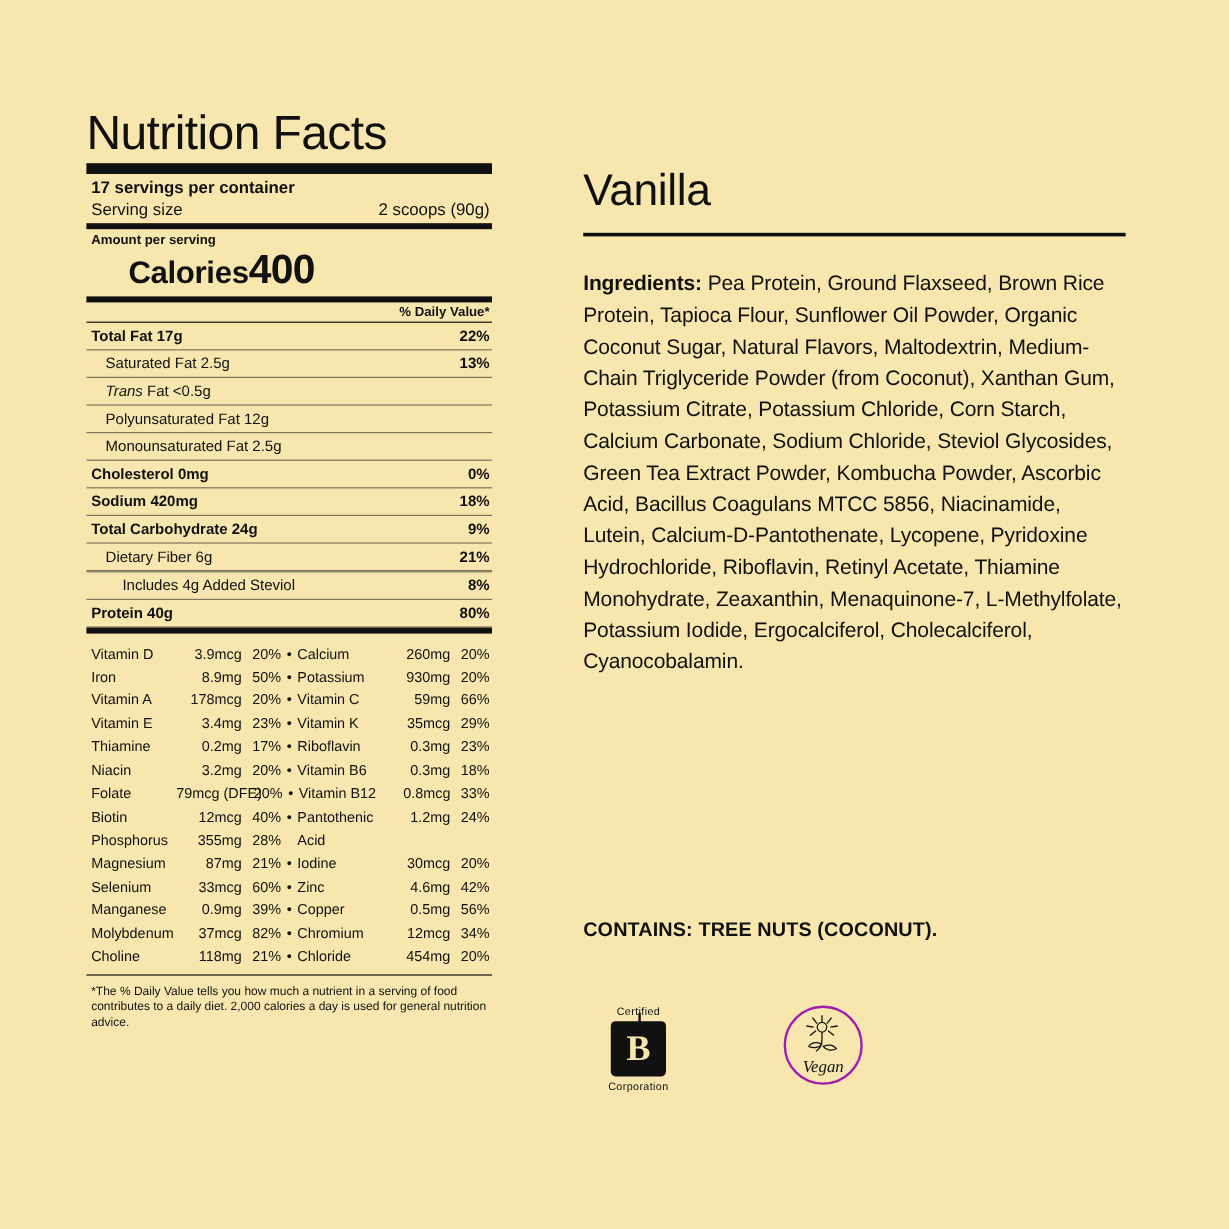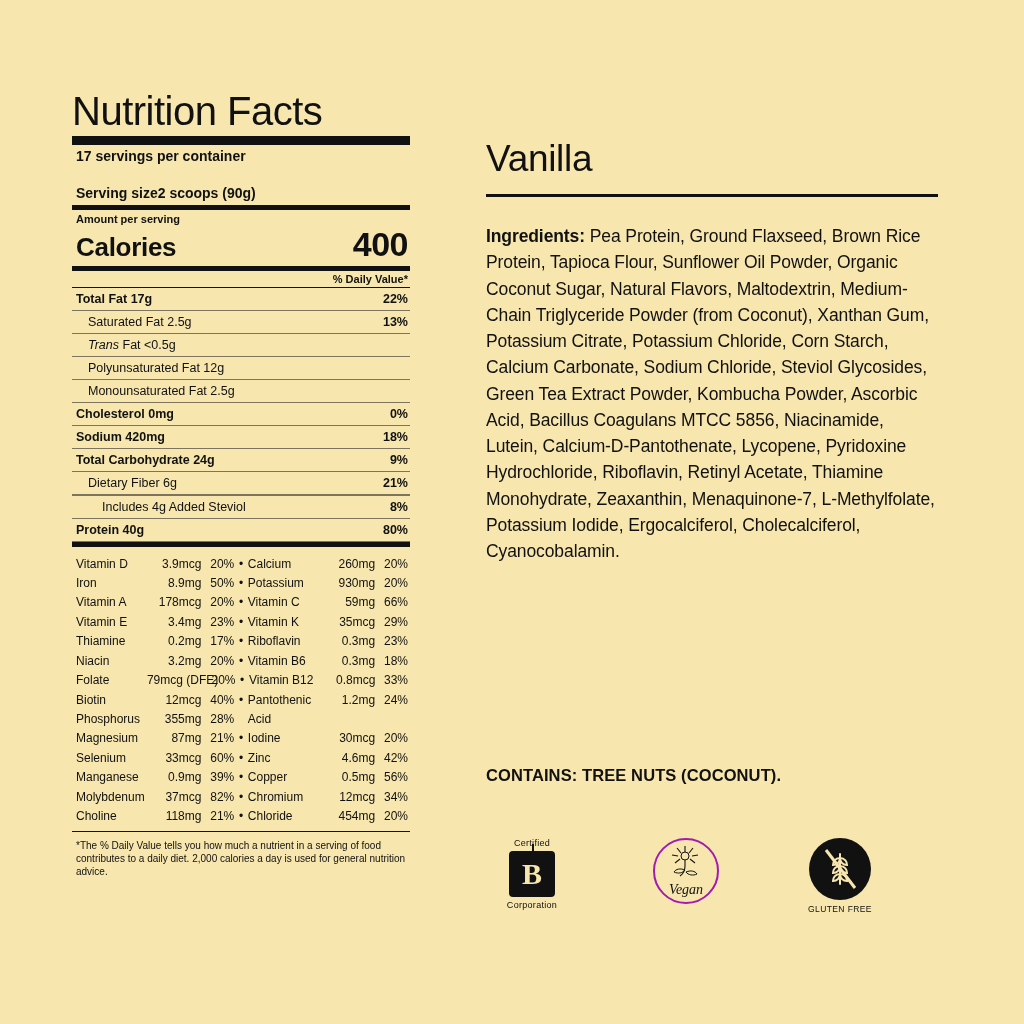--- a/index.html
+++ b/index.html
@@ -41,36 +41,35 @@
   .rule-hair  { border-bottom: 1px solid #7d7460; }
 
   .nf-servings {
     font-size: 14px;
     font-weight: bold;
     padding: 3px 0 0 4px;
     line-height: 1.25;
   }
   .nf-serving-row {
     display: flex;
-    justify-content: flex-start;
+    justify-content: space-between;
     font-size: 14px;
-    font-weight: bold;
+    font-weight: normal;
     padding: 0 2px 4px 4px;
-    margin-top: 19px;
   }
   .nf-amount-label {
     font-size: 11px;
     font-weight: bold;
     padding: 3px 0 0 4px;
   }
   .nf-cal-row {
     display: flex;
-    justify-content: space-between;
     align-items: baseline;
     padding: 0 2px 2px 4px;
+    margin-left: 31px;
   }
   .nf-cal-word {
     font-size: 26px;
     font-weight: bold;
     letter-spacing: -0.3px;
   }
   .nf-cal-val {
     font-size: 34px;
     font-weight: bold;
     letter-spacing: -0.5px;
@@ -480,33 +479,16 @@
             </g>
             <path d="M29 24 C29 29 27 32 24 34" stroke-width="1.1"></path>
             <path d="M29 28 C24 26 20 27 18 30 C22 32 27 31 29 28 Z"></path>
             <path d="M30 30 C35 28 39 29 41 32 C37 34 32 33 30 30 Z"></path>
           </g>
         </svg>
         <div class="vegan-word">Vegan</div>
       </div>
     </div>
 
-    <div class="badge">
-      <div class="gf-circle">
-        <svg width="62" height="62" viewBox="0 0 62 62" style="position:absolute;left:0;top:0;">
-          <g stroke="#f7e6ae" stroke-width="2" fill="none" stroke-linecap="round">
-            <line x1="31" y1="16" x2="31" y2="46"></line>
-            <path d="M31 20 C26 20 24 24 24 27 C28 27 31 24 31 20 Z"></path>
-            <path d="M31 20 C36 20 38 24 38 27 C34 27 31 24 31 20 Z"></path>
-            <path d="M31 28 C26 28 24 32 24 35 C28 35 31 32 31 28 Z"></path>
-            <path d="M31 28 C36 28 38 32 38 35 C34 35 31 32 31 28 Z"></path>
-            <path d="M31 36 C26 36 24 40 24 43 C28 43 31 40 31 36 Z"></path>
-            <path d="M31 36 C36 36 38 40 38 43 C34 43 31 40 31 36 Z"></path>
-          </g>
-          <line x1="17" y1="12" x2="46" y2="50" stroke="#f7e6ae" stroke-width="3"></line>
-        </svg>
-      </div>
-      <div class="gf-label">GLUTEN FREE</div>
-    </div>
 
   </div>
 
 </div>
 
 </body></html>

